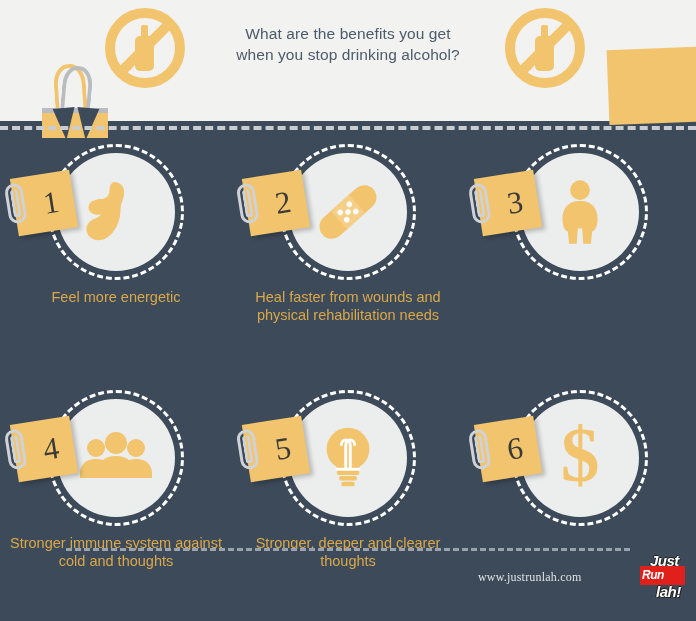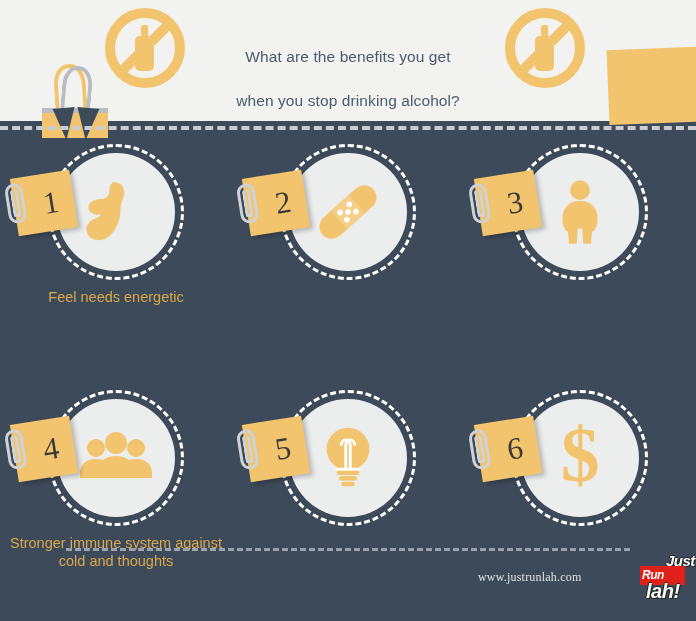--- a/index.html
+++ b/index.html
@@ -16,21 +16,21 @@
     position:absolute;left:0;top:0;width:696px;height:121px;
     background:#f2f2f0;overflow:visible;
   }
   .header-title{
     position:absolute;left:198px;top:23px;width:300px;
     text-align:center;
     color:#4c5b6b;
     font-size:15.5px;line-height:21px;
     letter-spacing:.1px;
   }
-  .header-title span{display:block;margin-top:23px;}
+  .header-title span{display:block;}
 
   
   .no-alcohol{position:absolute;width:80px;height:80px;}
   .no-alcohol .ring{
     position:absolute;left:0;top:0;width:80px;height:80px;
     border:10px solid #f2c46d;border-radius:50%;
     box-sizing:border-box;
   }
   .no-alcohol .slash{
     position:absolute;left:35px;top:2px;width:10px;height:76px;
@@ -159,33 +159,32 @@
     color:#dfe2e5;font-size:12px;letter-spacing:.2px;font-family:Liberation Serif, serif;
   }
   .logo{
     position:absolute;left:640px;top:553px;width:52px;height:48px;
   }
   .logo .lg-just{
     position:absolute;left:10px;top:0px;
     color:#ffffff;font-size:15px;font-weight:bold;font-style:italic;
     line-height:15px;letter-spacing:-.5px;
     text-shadow:1px 1px 0 #222,-1px 0 0 #222,0 -1px 0 #222;
-    margin-left:16px;
   }
   .logo .lg-runbox{
     position:absolute;left:0px;top:13px;width:45px;height:19px;background:#e0201b;
   }
   .logo .lg-run{
     position:absolute;left:2px;top:14px;
     color:#ffffff;font-size:12px;font-weight:bold;font-style:italic;
     line-height:17px;letter-spacing:-.5px;
   }
   .logo .lg-lah{
-    position:absolute;left:6px;top:31px;
-    color:#ffffff;font-size:20px;font-weight:bold;font-style:italic;
+    position:absolute;left:16px;top:31px;
+    color:#ffffff;font-size:15px;font-weight:bold;font-style:italic;
     line-height:15px;letter-spacing:-.5px;
     text-shadow:1px 1px 0 #222,-1px 0 0 #222,0 -1px 0 #222;
   }
 </style>
 </head>
 <body>
 
 <div class="canvas">
 
   <div class="header">
@@ -237,21 +236,21 @@
             </svg>
           </div>
           <div class="note">
             <div class="clip">
               <div class="outer"></div>
               <div class="inner"></div>
             </div>
             <div class="note-num">1</div>
           </div>
         </div>
-        <div class="caption">Feel needs energetic</div>
+        <div class="caption">Feel more energetic</div>
       </div>
 
       <div class="cell c1">
         <div class="badge-wrap">
           <div class="disc-dash"></div>
           <div class="disc"></div>
           <div class="icon-holder">
             <svg class="ic" width="78" height="78" viewBox="0 0 64 64" aria-hidden="true">
               <g transform="rotate(-42 32 32)">
                 <rect x="4" y="22" width="56" height="20" rx="10" fill="#f2c46d"></rect>
@@ -265,20 +264,21 @@
             </svg>
           </div>
           <div class="note">
             <div class="clip">
               <div class="outer"></div>
               <div class="inner"></div>
             </div>
             <div class="note-num">2</div>
           </div>
         </div>
+        <div class="caption">Heal faster from wounds and physical rehabilitation needs</div>
       </div>
 
       <div class="cell c2">
         <div class="badge-wrap">
           <div class="disc-dash"></div>
           <div class="disc"></div>
           <div class="icon-holder">
             <svg class="ic" width="70" height="70" viewBox="0 0 64 64" aria-hidden="true">
               <circle cx="32" cy="12" r="9" fill="#f2c46d"></circle>
               <path fill="#f2c46d" d="M32 22c-11 0-16 7-16 16 0 7 2 11 5 12l1 11h7l1-14h4l1 14h7l1-11c3-1 5-5 5-12 0-9-5-16-16-16z"></path>
@@ -339,20 +339,21 @@
             </svg>
           </div>
           <div class="note">
             <div class="clip">
               <div class="outer"></div>
               <div class="inner"></div>
             </div>
             <div class="note-num">5</div>
           </div>
         </div>
+        <div class="caption">Stronger, deeper and clearer thoughts</div>
       </div>
 
       <div class="cell c2">
         <div class="badge-wrap">
           <div class="disc-dash"></div>
           <div class="disc"></div>
           <div class="icon-holder">
             <svg class="ic" width="80" height="80" viewBox="0 0 64 64" aria-hidden="true">
               <text x="32" y="50" text-anchor="middle" font-family="Liberation Serif, serif" font-size="62" font-weight="bold" fill="#f2c46d">$</text>
             </svg>

